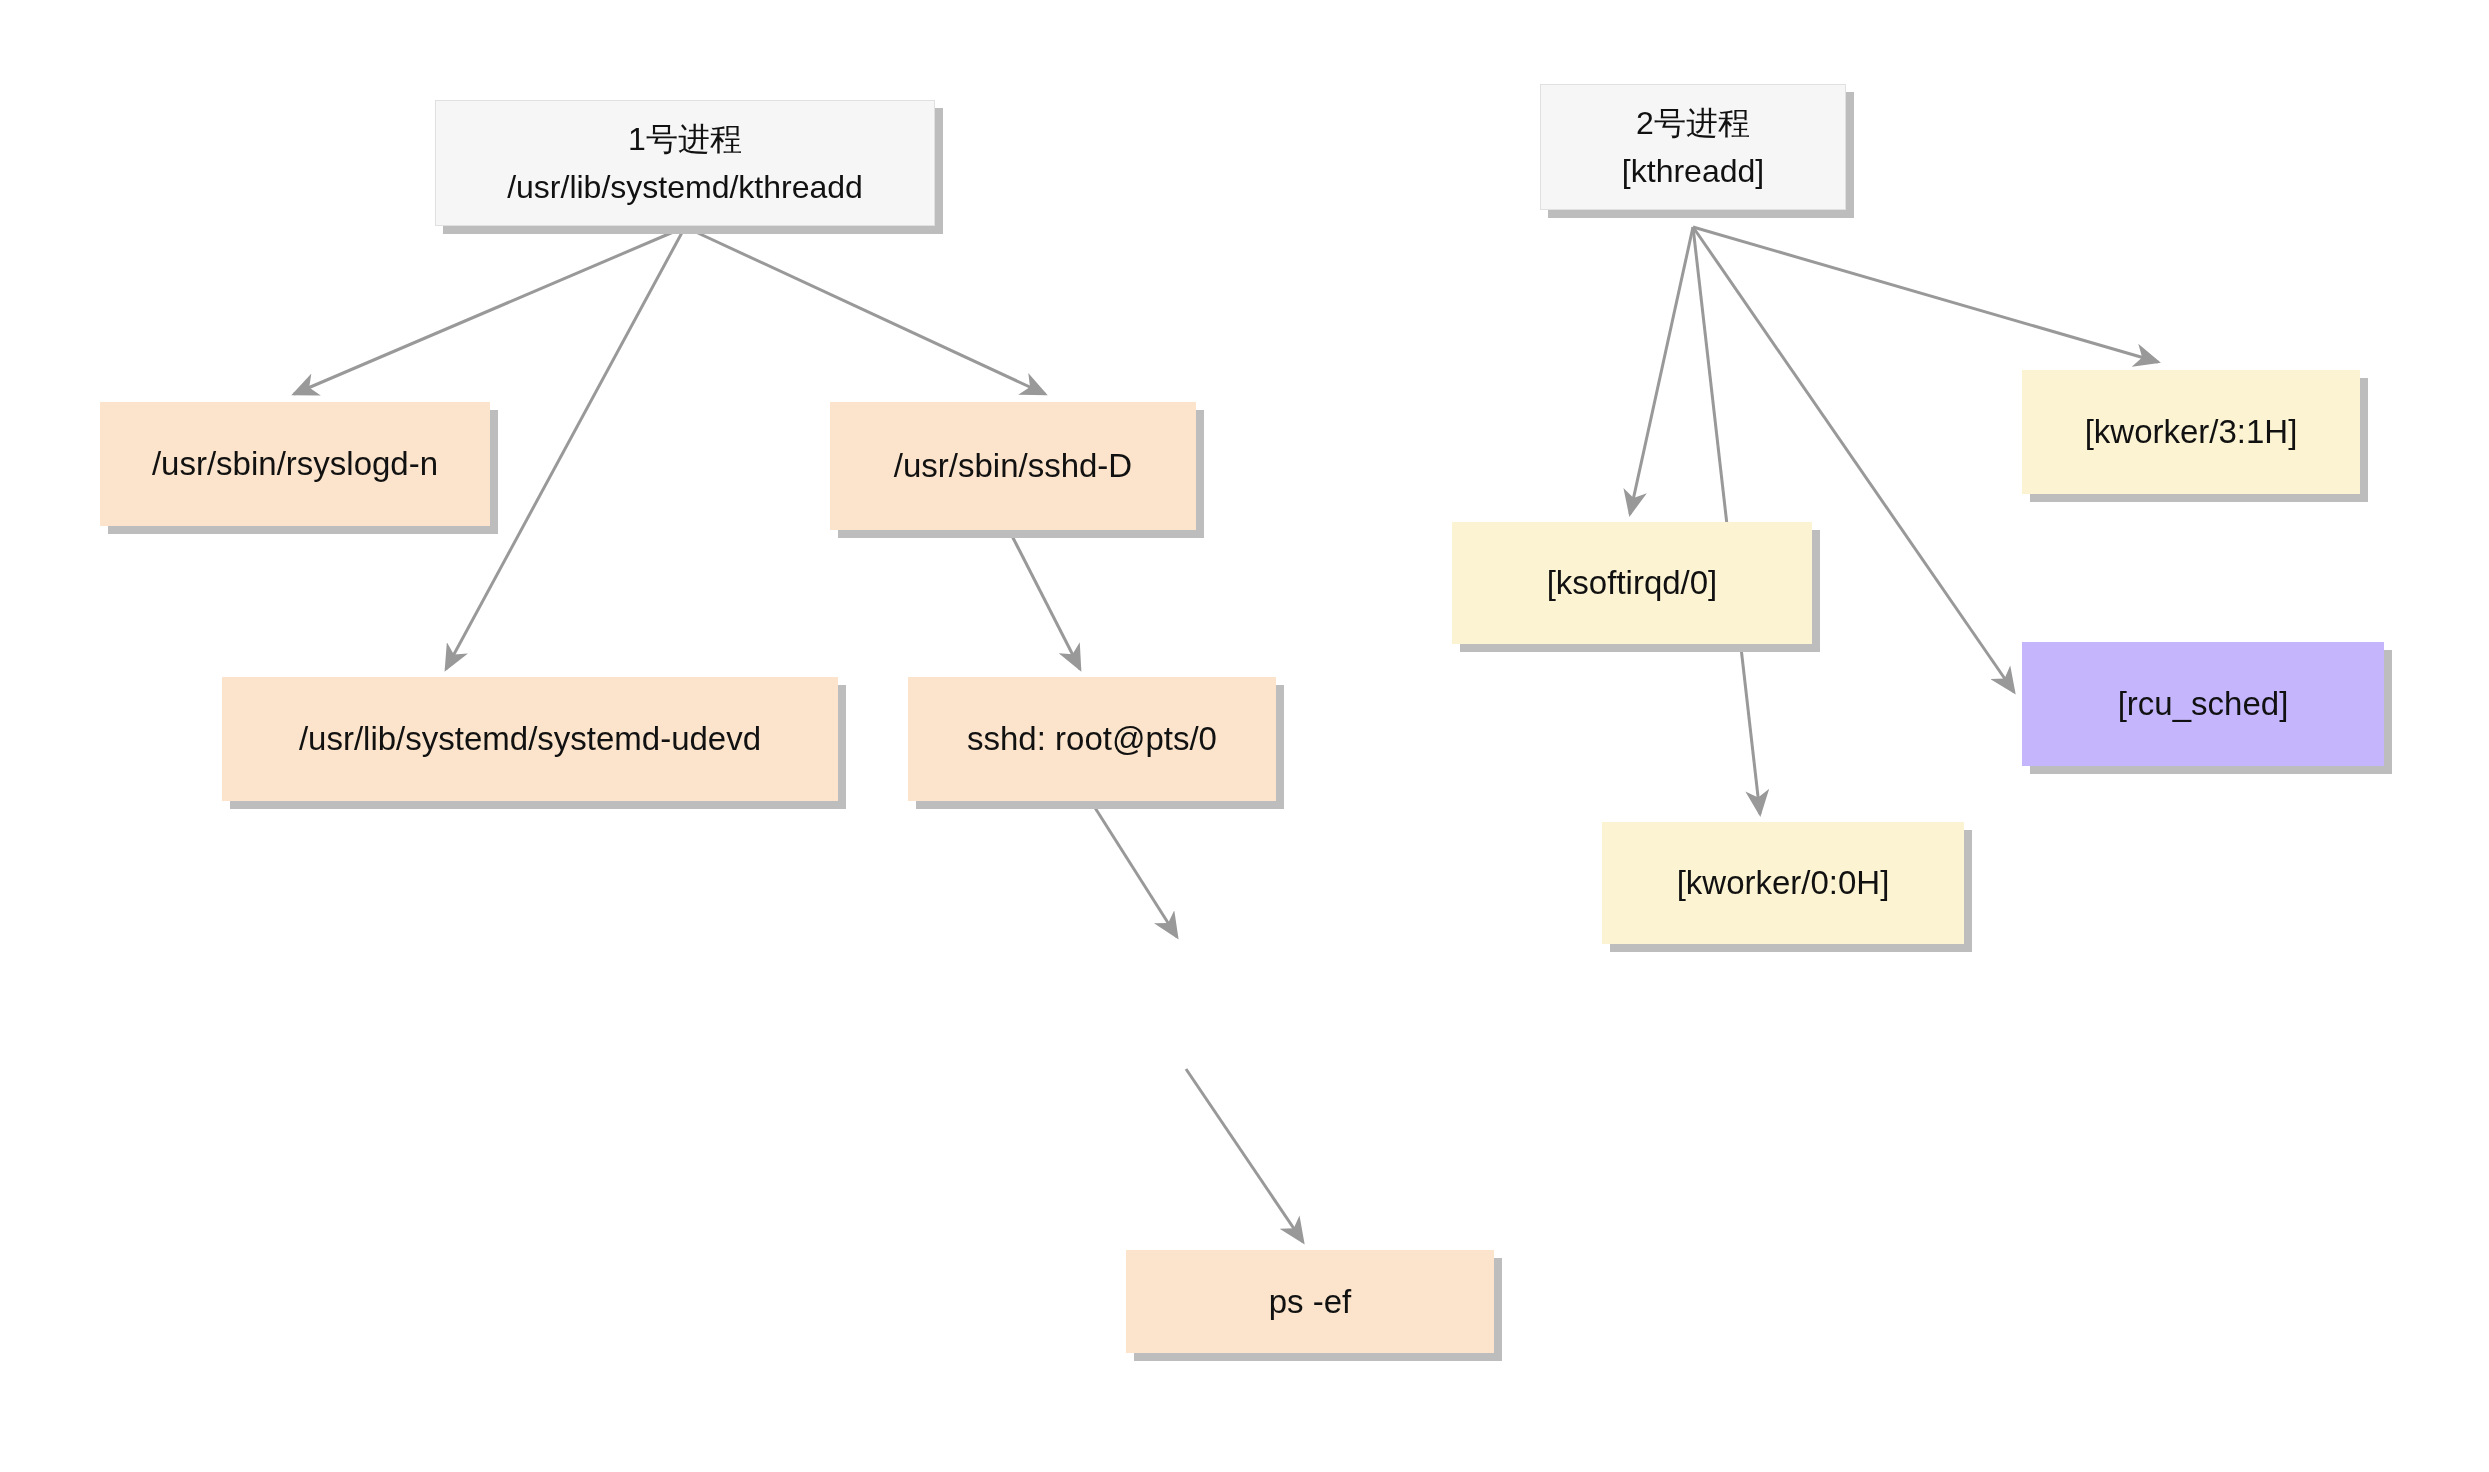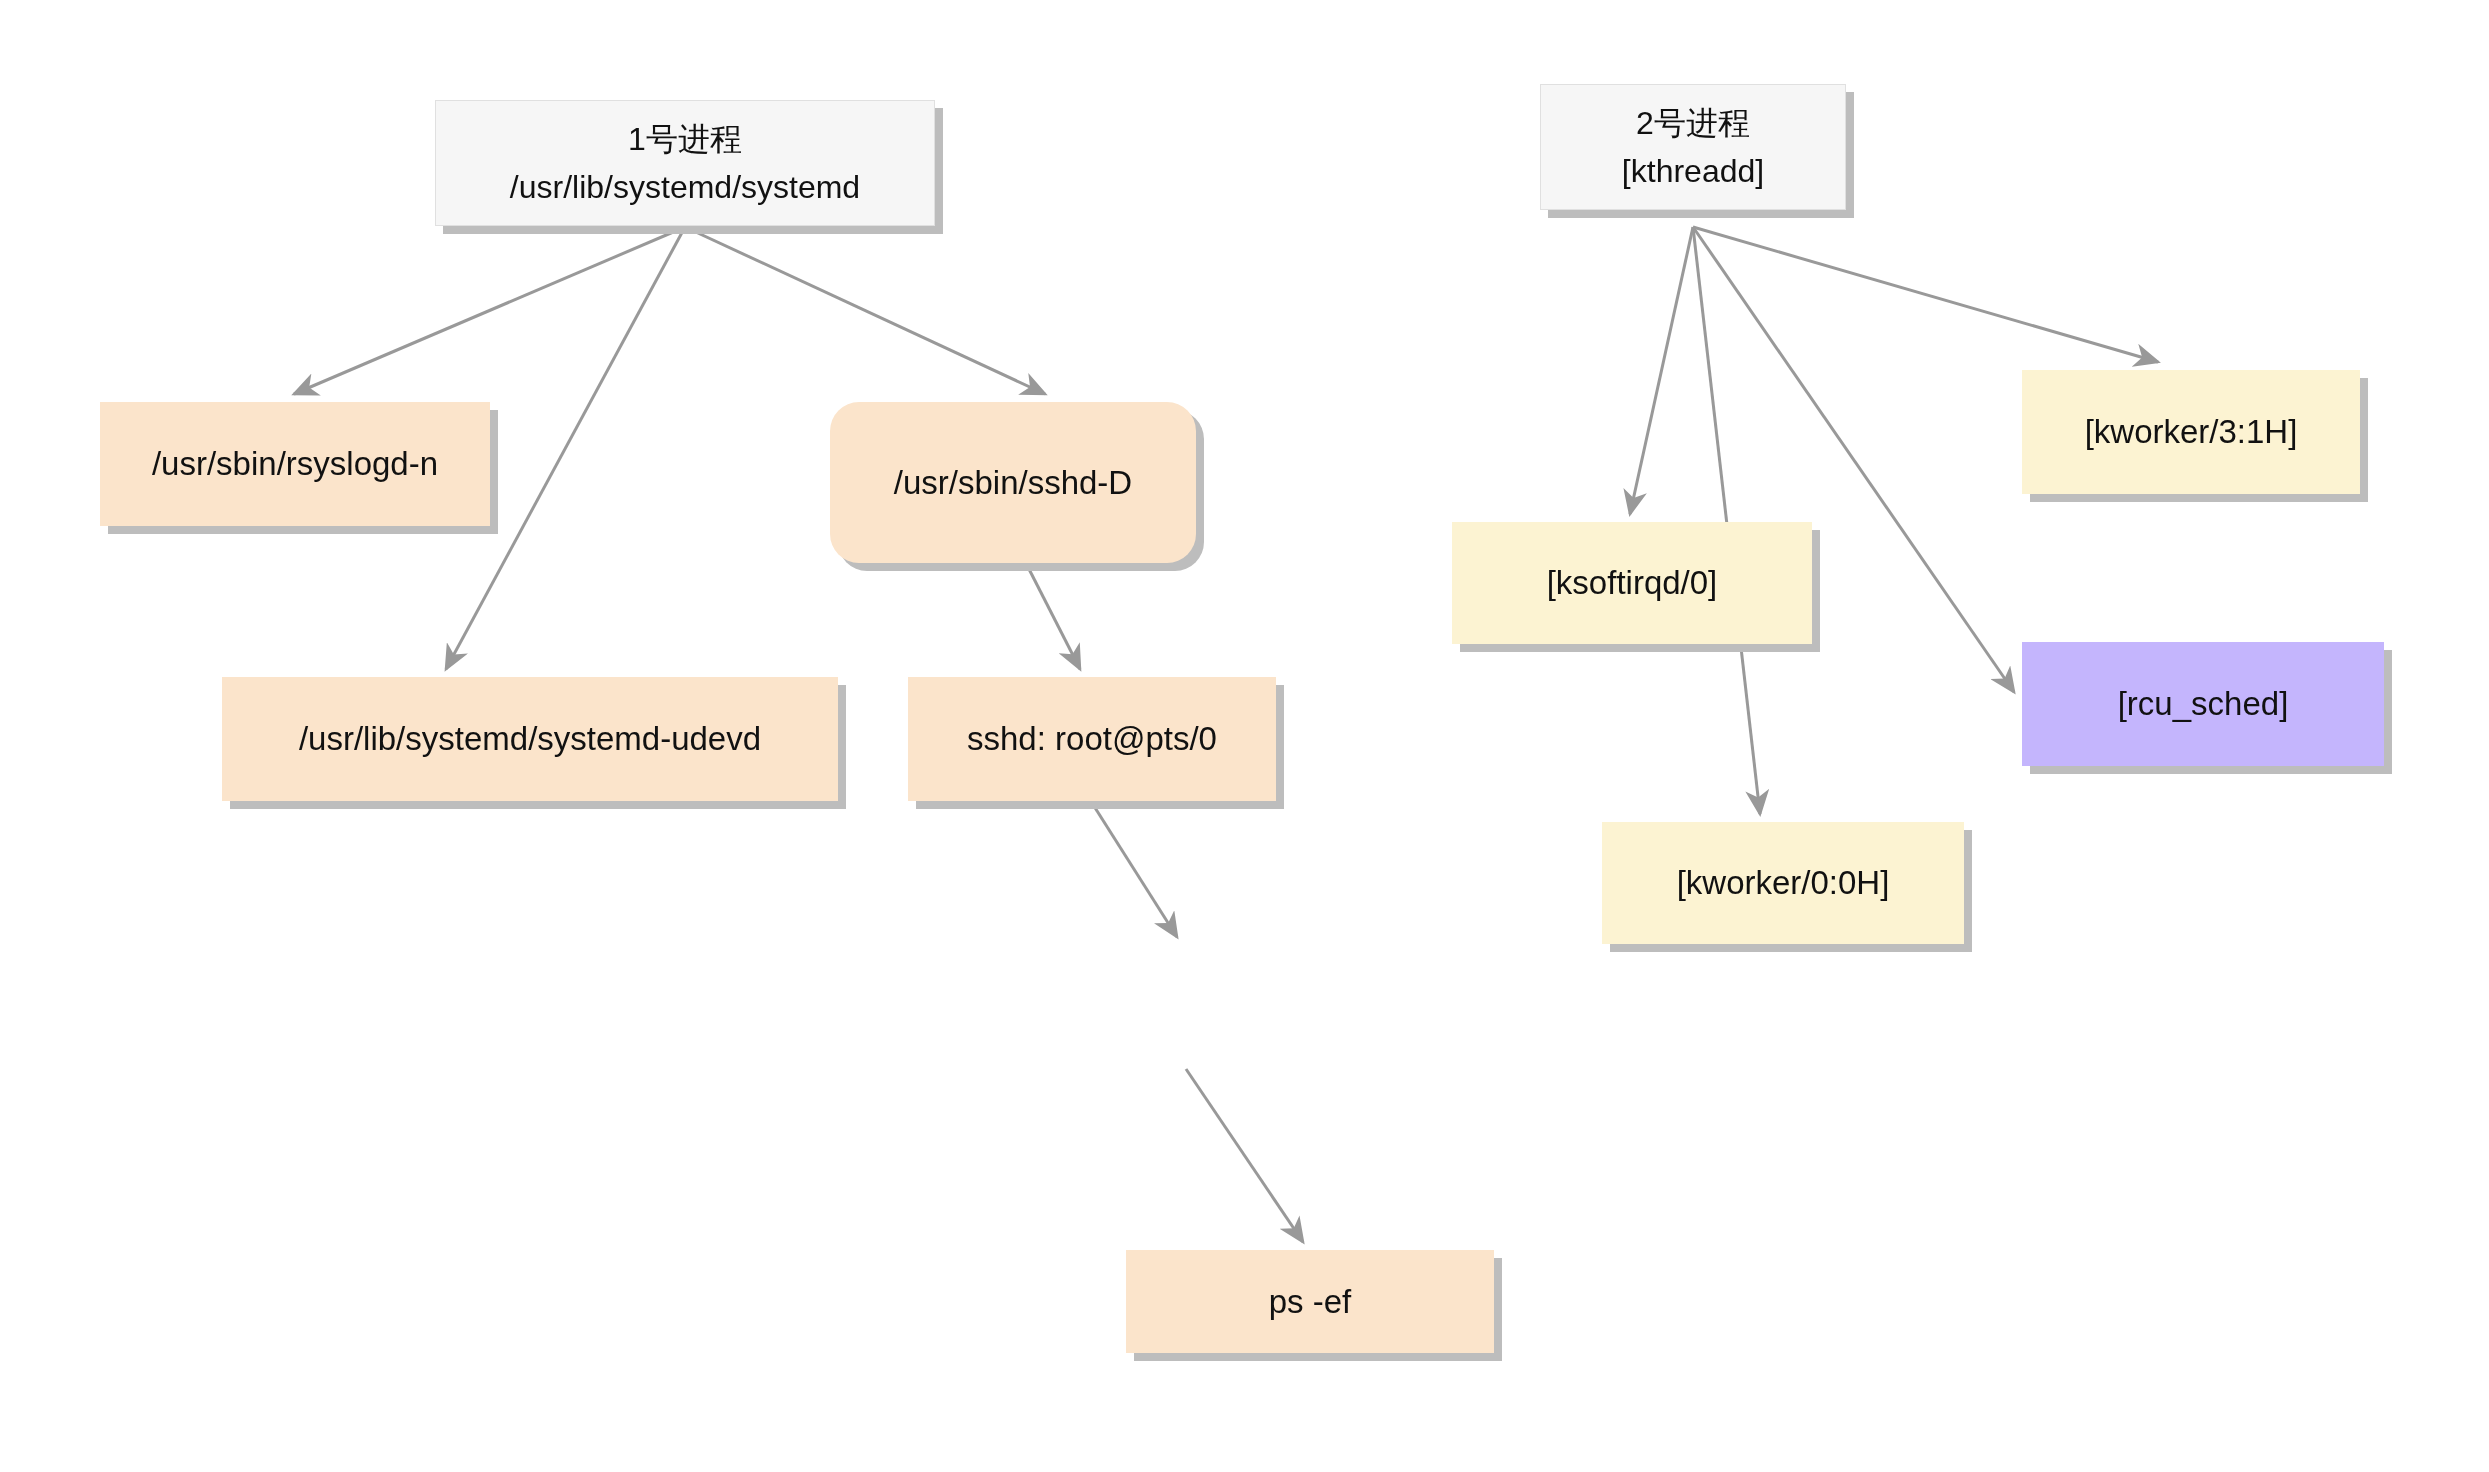--- a/index.html
+++ b/index.html
@@ -62,30 +62,30 @@
       <line x1="1092" y1="803" x2="1177" y2="937" stroke="#999999" stroke-width="3" marker-end="url(#arrow-head)"></line>
       <line x1="1186" y1="1069" x2="1303" y2="1242" stroke="#999999" stroke-width="3" marker-end="url(#arrow-head)"></line>
       <line x1="1693" y1="227" x2="1630" y2="514" stroke="#999999" stroke-width="3" marker-end="url(#arrow-head)"></line>
       <line x1="1693" y1="227" x2="1760" y2="814" stroke="#999999" stroke-width="3" marker-end="url(#arrow-head)"></line>
       <line x1="1693" y1="227" x2="2014" y2="692" stroke="#999999" stroke-width="3" marker-end="url(#arrow-head)"></line>
       <line x1="1693" y1="227" x2="2158" y2="362" stroke="#999999" stroke-width="3" marker-end="url(#arrow-head)"></line>
     </svg>
   <div class="nodes-layer">
       <div class="node root" style="left: 435px; top: 100px; width: 500px; height: 126px; background: rgb(246, 246, 246); color: rgb(17, 17, 17); box-shadow: rgb(189, 189, 189) 8px 8px 0px; border-color: rgb(224, 224, 224);">
         <div class="node-label-line">1号进程</div>
-        <div class="node-label-line">/usr/lib/systemd/systemd</div>
+        <div class="node-label-line">/usr/lib/systemd/kthreadd</div>
       </div>
       <div class="node root" style="left: 1540px; top: 84px; width: 306px; height: 126px; background: rgb(246, 246, 246); color: rgb(17, 17, 17); box-shadow: rgb(189, 189, 189) 8px 8px 0px; border-color: rgb(224, 224, 224);">
         <div class="node-label-line">2号进程</div>
         <div class="node-label-line">[kthreadd]</div>
       </div>
       <div class="node peach" style="left: 100px; top: 402px; width: 390px; height: 124px; background: rgb(251, 228, 203); color: rgb(17, 17, 17); box-shadow: rgb(189, 189, 189) 8px 8px 0px;">
         <div class="node-label-line">/usr/sbin/rsyslogd-n</div>
       </div>
-      <div class="node peach" style="left: 830px; top: 402px; width: 366px; height: 161px; background: rgb(251, 228, 203); color: rgb(17, 17, 17); box-shadow: rgb(189, 189, 189) 8px 8px 0px; border-radius: 29px;">
+      <div class="node peach" style="left: 830px; top: 402px; width: 366px; height: 128px; background: rgb(251, 228, 203); color: rgb(17, 17, 17); box-shadow: rgb(189, 189, 189) 8px 8px 0px;">
         <div class="node-label-line">/usr/sbin/sshd-D</div>
       </div>
       <div class="node peach" style="left: 222px; top: 677px; width: 616px; height: 124px; background: rgb(251, 228, 203); color: rgb(17, 17, 17); box-shadow: rgb(189, 189, 189) 8px 8px 0px;">
         <div class="node-label-line">/usr/lib/systemd/systemd-udevd</div>
       </div>
       <div class="node peach" style="left: 908px; top: 677px; width: 368px; height: 124px; background: rgb(251, 228, 203); color: rgb(17, 17, 17); box-shadow: rgb(189, 189, 189) 8px 8px 0px;">
         <div class="node-label-line">sshd: root@pts/0</div>
       </div>
       <div class="node peach" style="left: 1126px; top: 1250px; width: 368px; height: 103px; background: rgb(251, 228, 203); color: rgb(17, 17, 17); box-shadow: rgb(189, 189, 189) 8px 8px 0px;">
         <div class="node-label-line">ps -ef</div>

